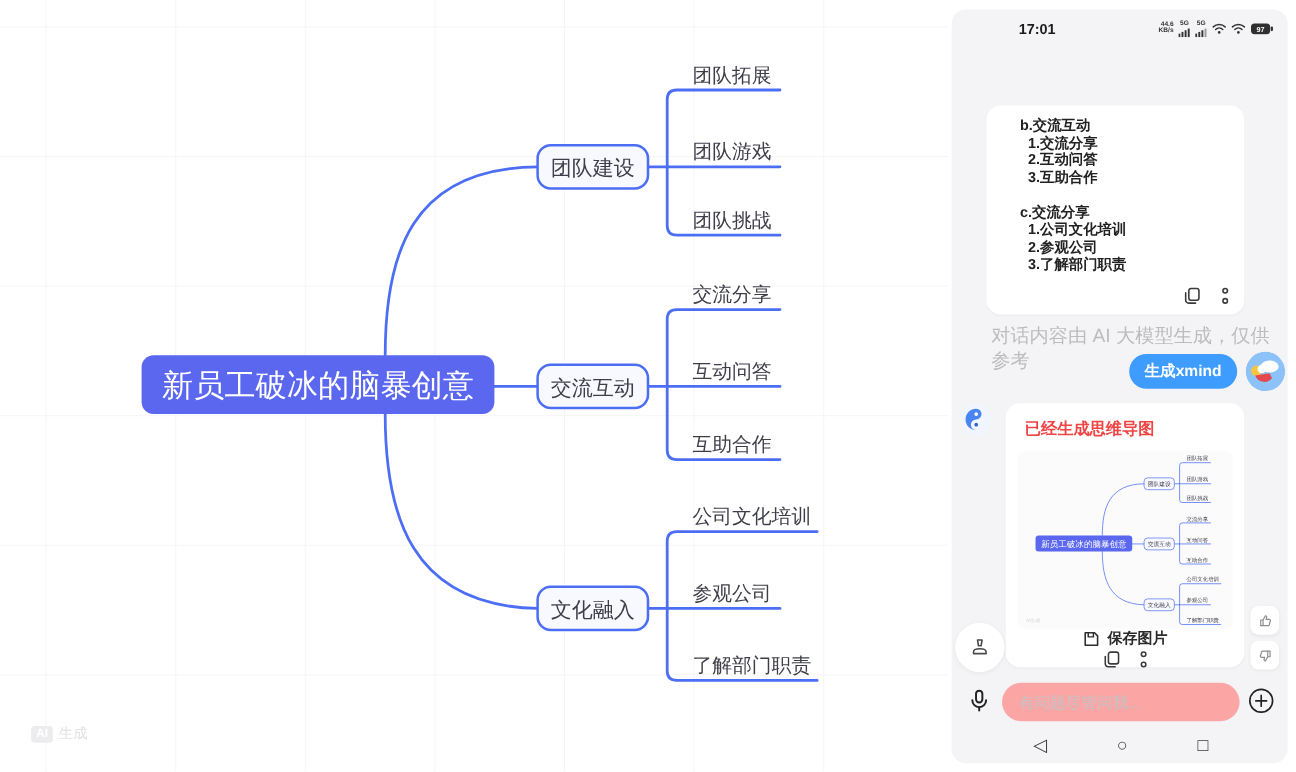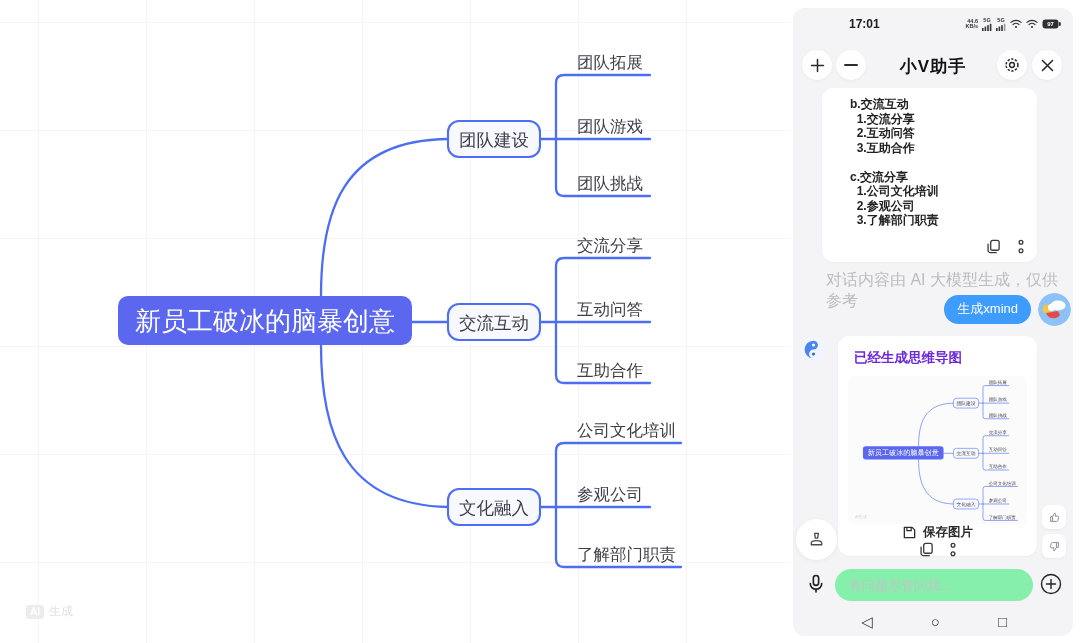--- a/index.html
+++ b/index.html
@@ -43,47 +43,47 @@
   .msgcard1{position:absolute;left:29px;top:80px;width:215px;height:174px;background:#fff;border-radius:12px;
     box-shadow:0 1px 2px rgba(0,0,0,.03);padding:9px 12px;box-sizing:border-box;}
   .msg-line{font-size:12px;font-weight:700;color:#222;line-height:14.5px;min-height:14.5px;white-space:pre;margin-left:16px;}
   .card-actions{position:absolute;right:12px;bottom:7px;display:flex;align-items:center;gap:16px;}
   .icon-btn{display:flex;align-items:center;justify-content:center;cursor:pointer;}
 
   .disclaimer{position:absolute;left:33px;top:262px;font-size:16px;color:#bcbcbe;}
 
   .user-row{position:absolute;left:0;right:2px;top:284px;height:34px;display:flex;justify-content:flex-end;align-items:center;gap:7px;}
   .user-bubble{height:29px;border-radius:15px;background:var(--bubble-blue,#3d9cfd);color:#fff;font-size:13px;
-    font-weight:400;display:flex;align-items:center;padding:0 13px;cursor:pointer;}
+    font-weight:700;display:flex;align-items:center;padding:0 13px;cursor:pointer;}
   .avatar{width:33px;height:33px;border-radius:50%;overflow:hidden;flex:0 0 auto;}
 
   .reply-row{position:absolute;left:0;top:328px;right:0;height:220px;}
   .bot-avatar{position:absolute;left:7px;top:0;width:27px;height:27px;border-radius:50%;}
   .reply-card{position:absolute;left:45px;top:0;width:199px;height:220px;background:#fff;border-radius:12px;
     box-shadow:0 1px 2px rgba(0,0,0,.03);}
-  .reply-title{position:absolute;left:16px;top:13px;font-size:13.5px;font-weight:700;color:#6d28d9;}
+  .reply-title{position:absolute;left:16px;top:13px;font-size:13.5px;font-weight:700;color:#ef4444;}
   .thumb-box{position:absolute;left:10px;top:40px;width:179px;height:148px;background:#fbfbfc;border-radius:6px;cursor:pointer;}
   .thumb-box svg{width:100%;height:100%;display:block;}
   .thumb-wm{position:absolute;left:7px;bottom:5px;font-size:4px;color:#d5d5d7;}
   .reply-actions{position:absolute;left:0;right:0;bottom:0;height:32px;display:flex;align-items:center;padding:0 12px;flex-direction:column;}
   .save-group{display:flex;align-items:center;gap:6px;cursor:pointer;}
   .save-label{font-size:12.5px;font-weight:600;color:#2b2b2b;}
   .reply-actions .spacer{flex:1;}
   .reply-actions .right-icons{display:flex;align-items:center;gap:15px;}
 
   .stamp-btn{position:absolute;left:3px;top:511px;width:41px;height:41px;border-radius:50%;background:#fff;
     box-shadow:0 1px 4px rgba(0,0,0,.06);display:flex;align-items:center;justify-content:center;cursor:pointer;}
 
   .feedback{position:absolute;right:7px;top:497px;display:flex;flex-direction:column;gap:5px;}
   .fb-btn{width:24px;height:24px;border-radius:7px;background:#fff;box-shadow:0 1px 3px rgba(0,0,0,.05);
     display:flex;align-items:center;justify-content:center;cursor:pointer;}
 
   .input-row{position:absolute;left:0;right:0;top:560px;height:34px;}
   .mic{position:absolute;left:12px;top:5px;cursor:pointer;}
-  .chat-input{position:absolute;left:42px;top:1px;width:198px;height:32px;border:none;border-radius:16px;background:#86efac;
+  .chat-input{position:absolute;left:42px;top:1px;width:198px;height:32px;border:none;border-radius:16px;background:#fca5a5;
     box-sizing:border-box;padding:0 14px;font-size:13px;color:#333;font-family:inherit;outline:none;}
   .chat-input::placeholder{color:#c3c3c5;}
   .add-btn{position:absolute;right:11px;top:5px;cursor:pointer;}
 
   .navbar{position:absolute;left:0;right:0;top:599px;height:29px;display:flex;align-items:center;
     justify-content:space-between;padding:0 66px 0 68px;}
   .nav-glyph{font-size:15px;color:#3c3c3e;cursor:pointer;line-height:1;}
 </style>
 </head>
 <body>
@@ -184,44 +184,20 @@
             <circle cx="6" cy="8" r="1.1" fill="#333"></circle>
           </svg>
         <svg width="19" height="10" viewBox="0 0 19 10">
             <rect x="0.5" y="0.5" width="16" height="9" rx="3" fill="#2f2f2f"></rect>
             <rect x="17" y="3" width="1.8" height="4" rx="0.9" fill="#2f2f2f"></rect>
             <text x="8.5" y="7.4" text-anchor="middle" font-size="6" font-weight="bold" fill="#ffffff">97</text>
           </svg>
       </div>
     </div>
 
-    <div class="appheader">
-      <div class="hbtn" style="left:9px;">
-        <svg width="15" height="15" viewBox="0 0 15 15">
-            <path d="M7.5,1.5 V13.5 M1.5,7.5 H13.5" stroke="#2b2b2b" stroke-width="1.5" stroke-linecap="round" fill="none"></path>
-          </svg>
-      </div>
-      <div class="hbtn" style="left:43px;">
-        <svg width="14" height="4" viewBox="0 0 14 4">
-            <path d="M1,2 H13" stroke="#2b2b2b" stroke-width="1.8" stroke-linecap="round"></path>
-          </svg>
-      </div>
-      <div class="app-title">小V助手</div>
-      <div class="hbtn" style="left:204px;">
-        <svg width="18" height="18" viewBox="0 0 20 20">
-            <circle cx="10" cy="10" r="6.6" fill="none" stroke="#2b2b2b" stroke-width="1.7" stroke-dasharray="2.5 1.7"></circle>
-            <circle cx="10" cy="10" r="2.7" fill="none" stroke="#2b2b2b" stroke-width="1.6"></circle>
-          </svg>
-      </div>
-      <div class="hbtn" style="left:239px;">
-        <svg width="13" height="13" viewBox="0 0 13 13">
-            <path d="M1.5,1.5 L11.5,11.5 M11.5,1.5 L1.5,11.5" stroke="#2b2b2b" stroke-width="1.6" stroke-linecap="round"></path>
-          </svg>
-      </div>
-    </div>
 
     <div class="msgcard1">
       <div class="msg-line">b.交流互动</div>
       <div class="msg-line">  1.交流分享</div>
       <div class="msg-line">  2.互动问答</div>
       <div class="msg-line">  3.互助合作</div>
       <div class="msg-line"></div>
       <div class="msg-line">c.交流分享</div>
       <div class="msg-line">  1.公司文化培训</div>
       <div class="msg-line">  2.参观公司</div>

